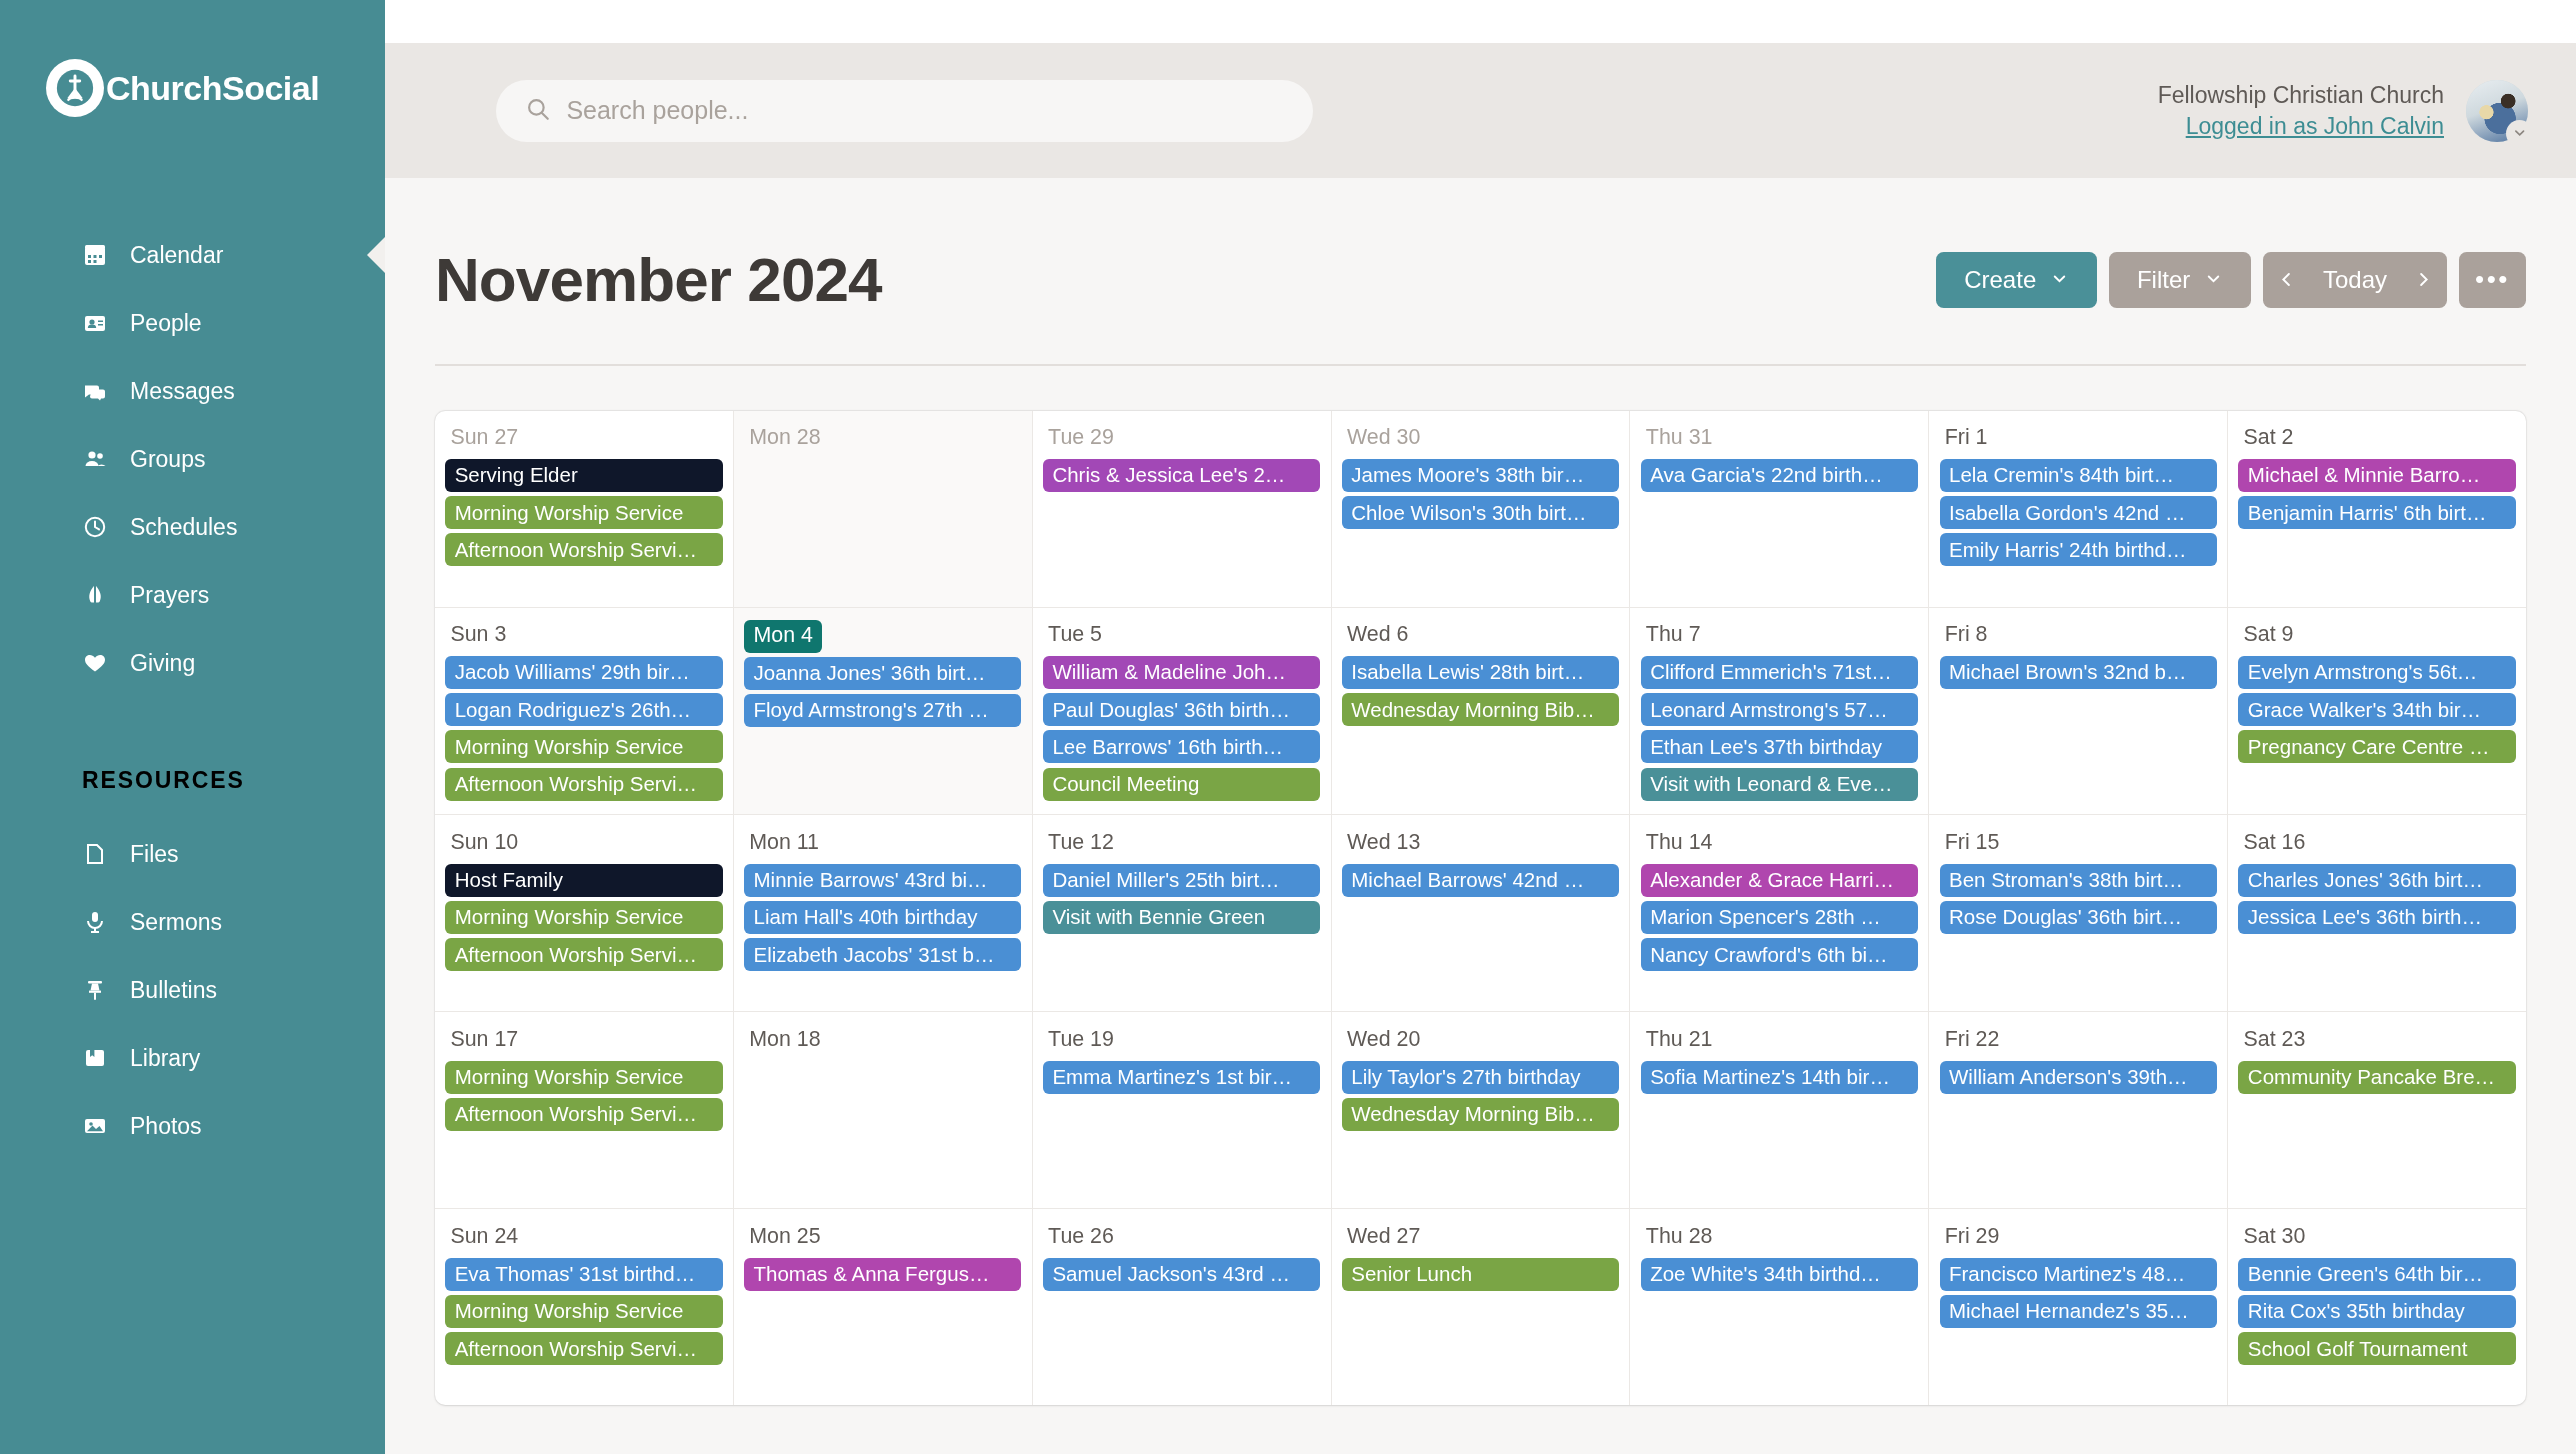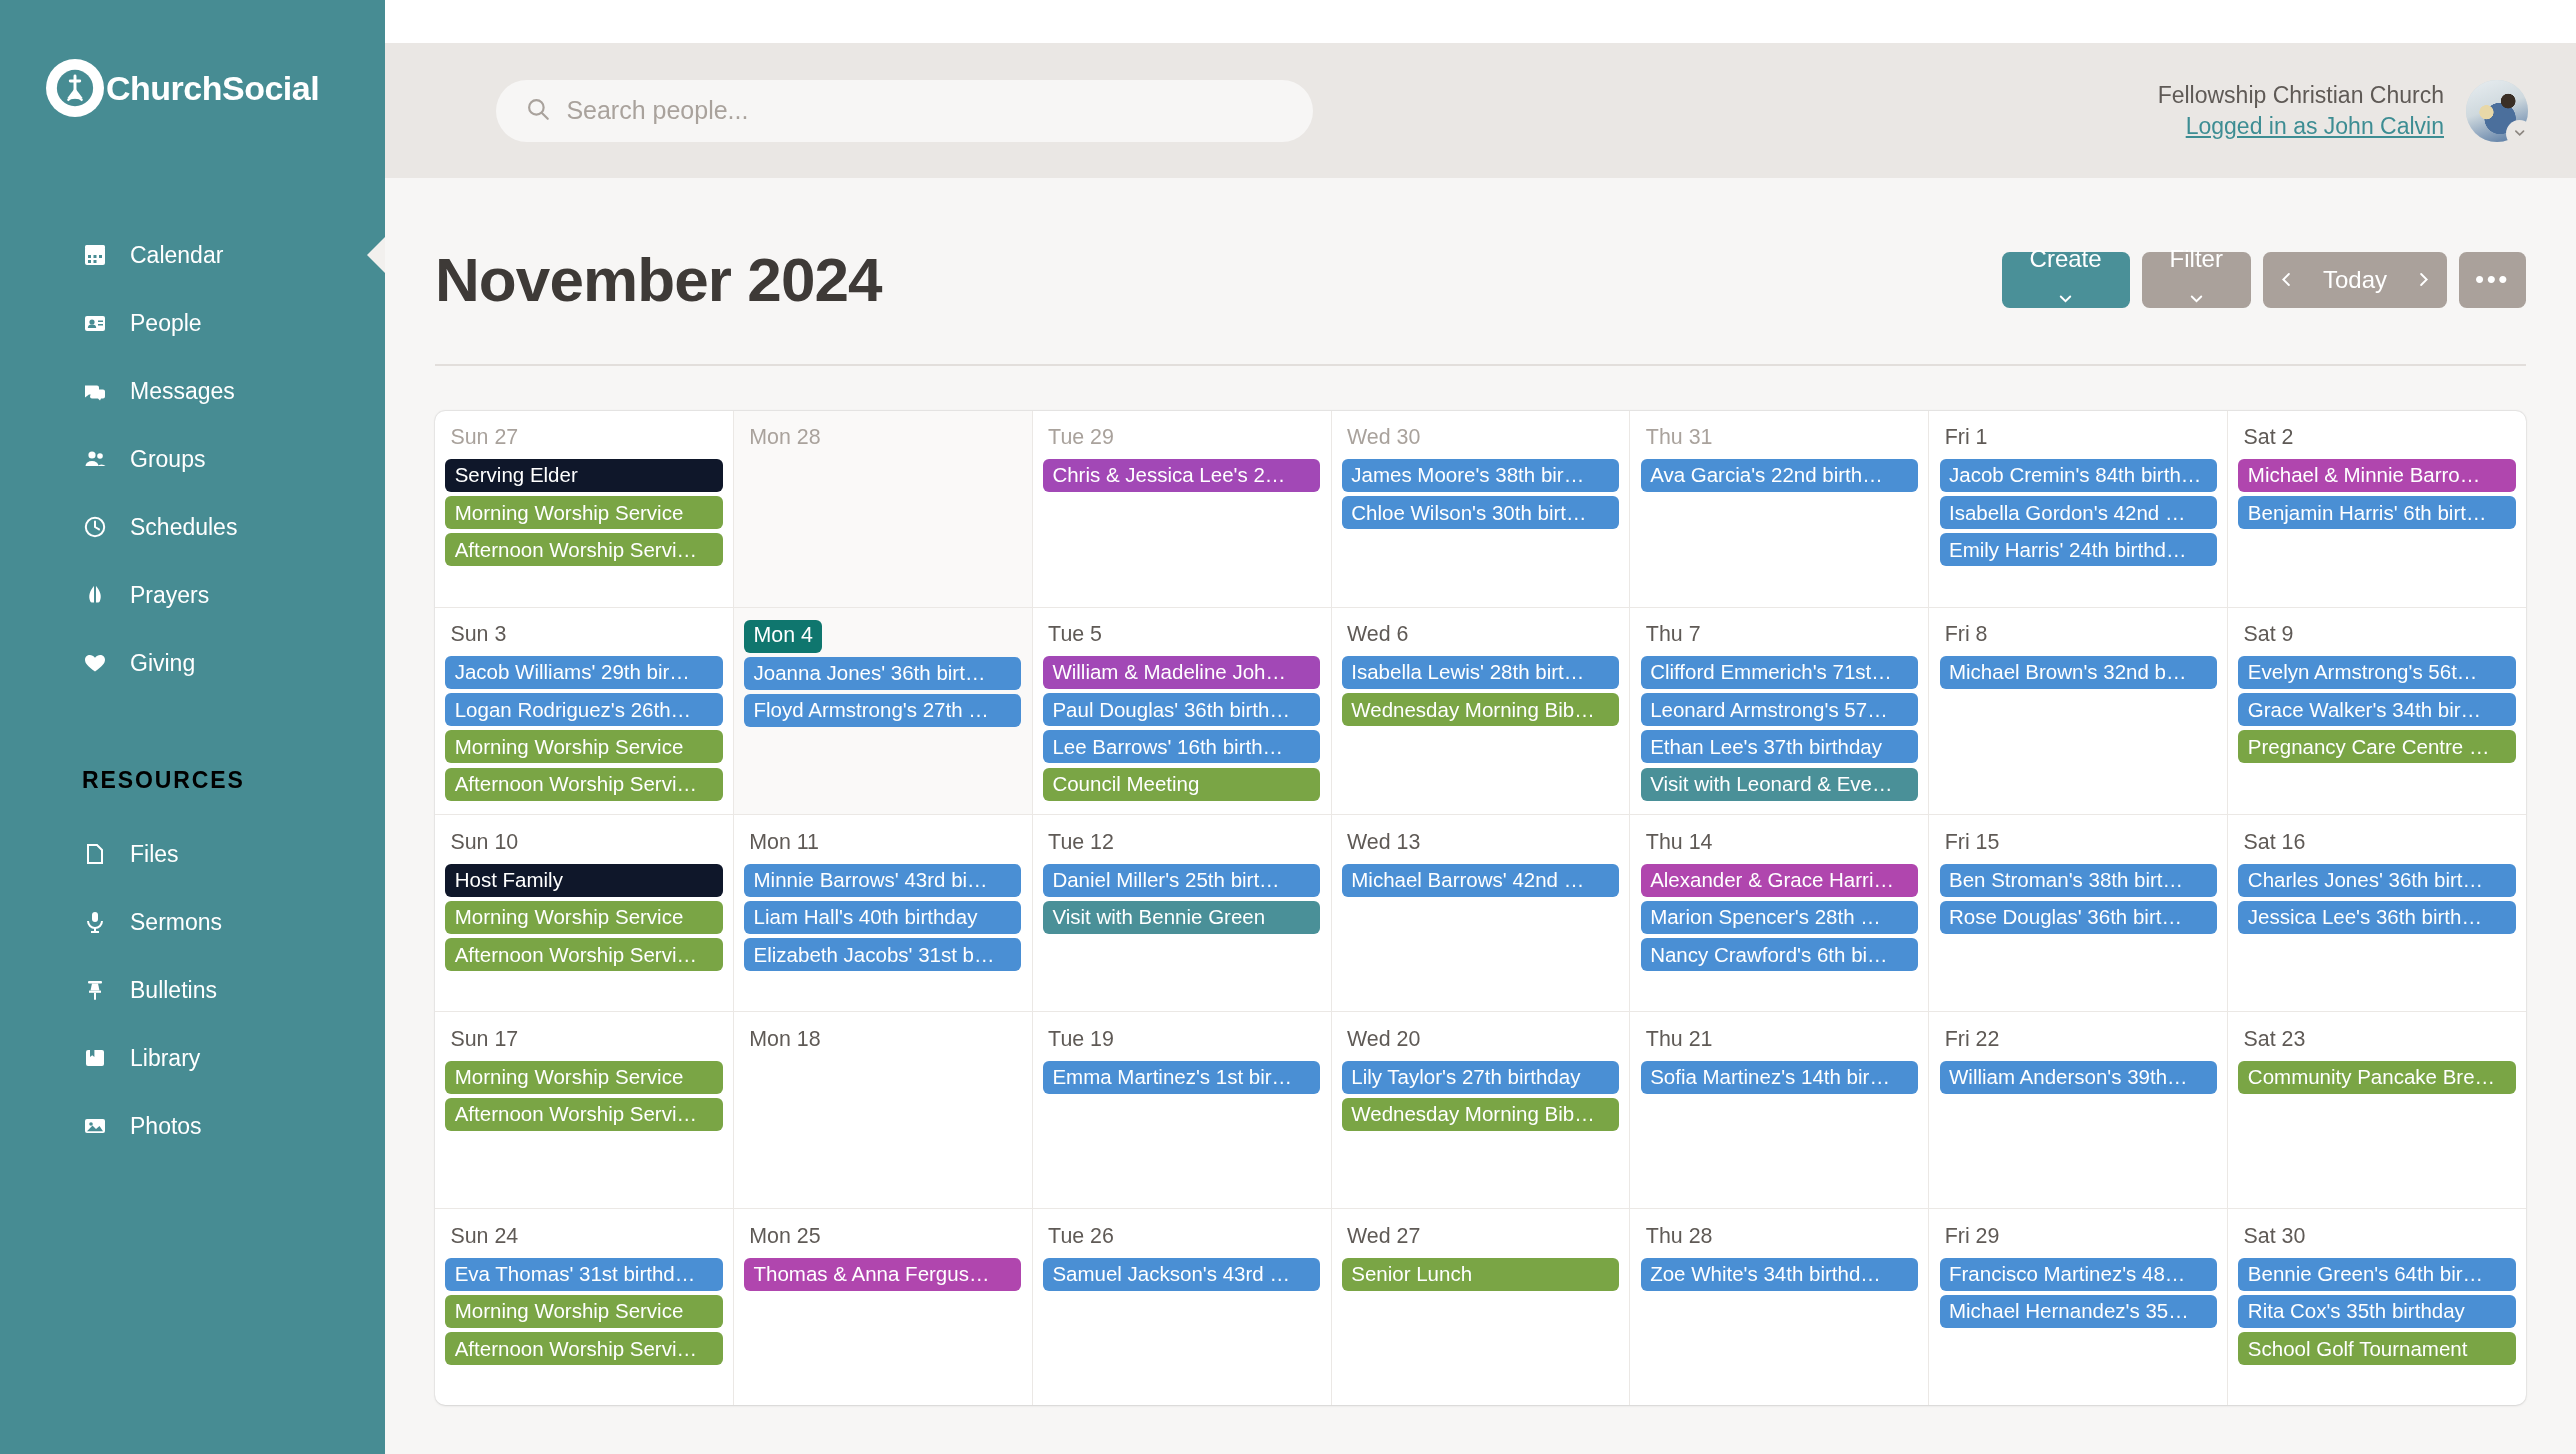--- a/index.html
+++ b/index.html
@@ -117,21 +117,21 @@
   }
   .page-title {
     font-size: 62px; font-weight: 700; color: #3e3a37; letter-spacing: -0.9px;
   }
   .toolbar { margin-left: auto; display: flex; align-items: center; gap: 12px; }
   .btn {
     height: 56px; border-radius: 7.7px;
     display: flex; align-items: center; justify-content: center;
     gap: 13.7px; padding: 0 28px;
     color: #ffffff; font-size: 24px; cursor: pointer;
-    border: none; font-family: inherit; flex-direction: column;
+    border: none; font-family: inherit;
   }
   .btn-create { background: #4a9098; }
   .btn-filter { background: #aaa19b; }
   .btn-group { display: flex; background: #aaa19b; border-radius: 7.7px; height: 56px; align-items: center; }
   .btn-nav {
     width: 48px; height: 56px;
     display: flex; align-items: center; justify-content: center;
     color: #ffffff; cursor: pointer;
   }
   .btn-today {
@@ -424,21 +424,21 @@
                 <div class="event ev-purple" title="Chris &amp; Jessica Lee's 2…">Chris &amp; Jessica Lee's 2…</div>
               </div></div>
             <div class="cal-cell other-month"><div class="day-label">Wed 30</div><div class="events">
                 <div class="event ev-blue" title="James Moore's 38th bir…">James Moore's 38th bir…</div>
                 <div class="event ev-blue" title="Chloe Wilson's 30th birt…">Chloe Wilson's 30th birt…</div>
               </div></div>
             <div class="cal-cell other-month"><div class="day-label">Thu 31</div><div class="events">
                 <div class="event ev-blue" title="Ava Garcia's 22nd birth…">Ava Garcia's 22nd birth…</div>
               </div></div>
             <div class="cal-cell"><div class="day-label">Fri 1</div><div class="events">
-                <div class="event ev-blue" title="Lela Cremin's 84th birth…">Jacob Cremin's 84th birth…</div>
+                <div class="event ev-blue" title="Lela Cremin's 84th birth…">Lela Cremin's 84th birt…</div>
                 <div class="event ev-blue" title="Isabella Gordon's 42nd …">Isabella Gordon's 42nd …</div>
                 <div class="event ev-blue" title="Emily Harris' 24th birthd…">Emily Harris' 24th birthd…</div>
               </div></div>
             <div class="cal-cell"><div class="day-label">Sat 2</div><div class="events">
                 <div class="event ev-magenta" title="Michael &amp; Minnie Barro…">Michael &amp; Minnie Barro…</div>
                 <div class="event ev-blue" title="Benjamin Harris' 6th birt…">Benjamin Harris' 6th birt…</div>
               </div></div>
           </div>
           <div class="cal-row">
             <div class="cal-cell"><div class="day-label">Sun 3</div><div class="events">

